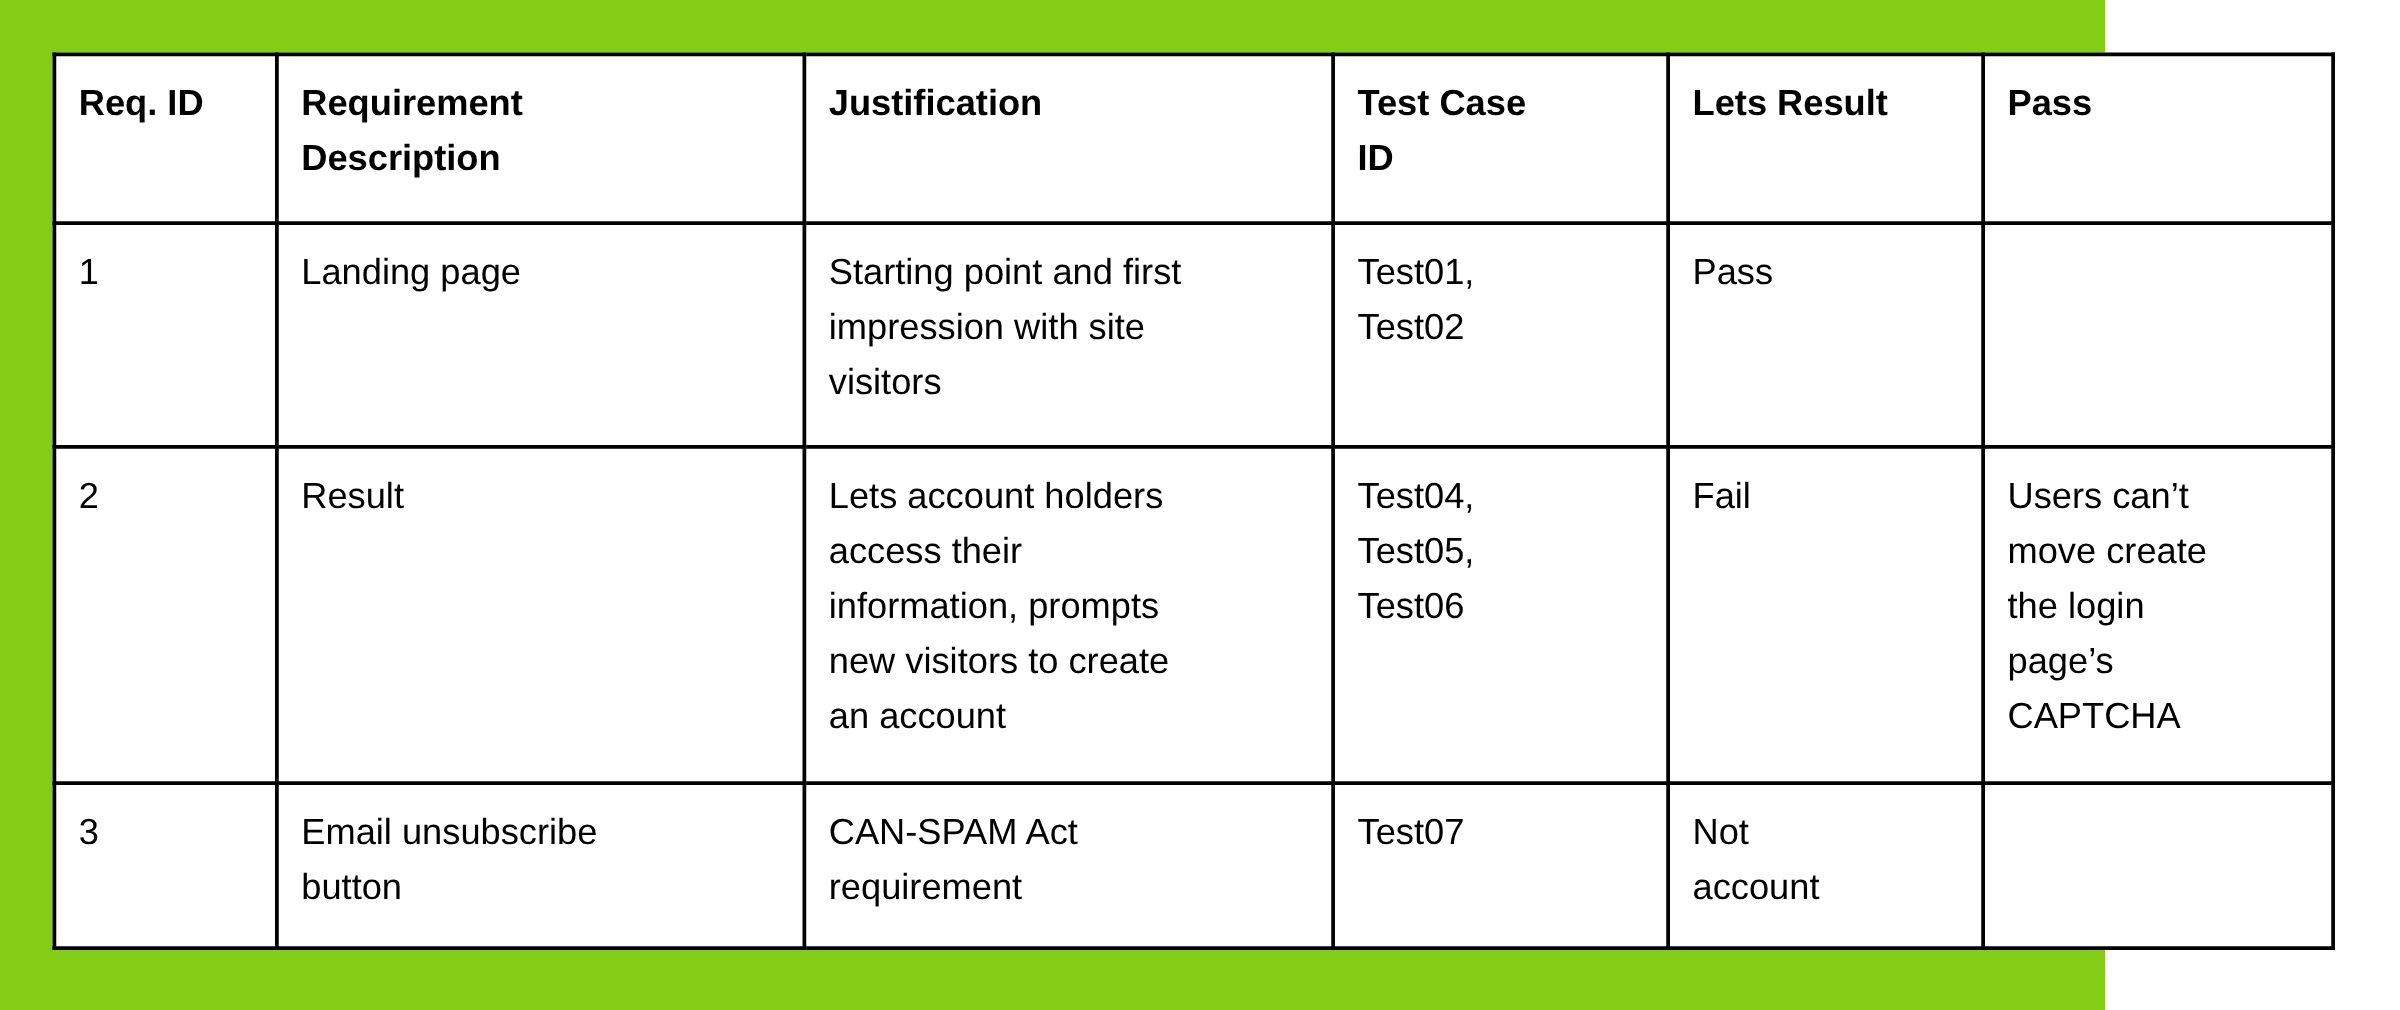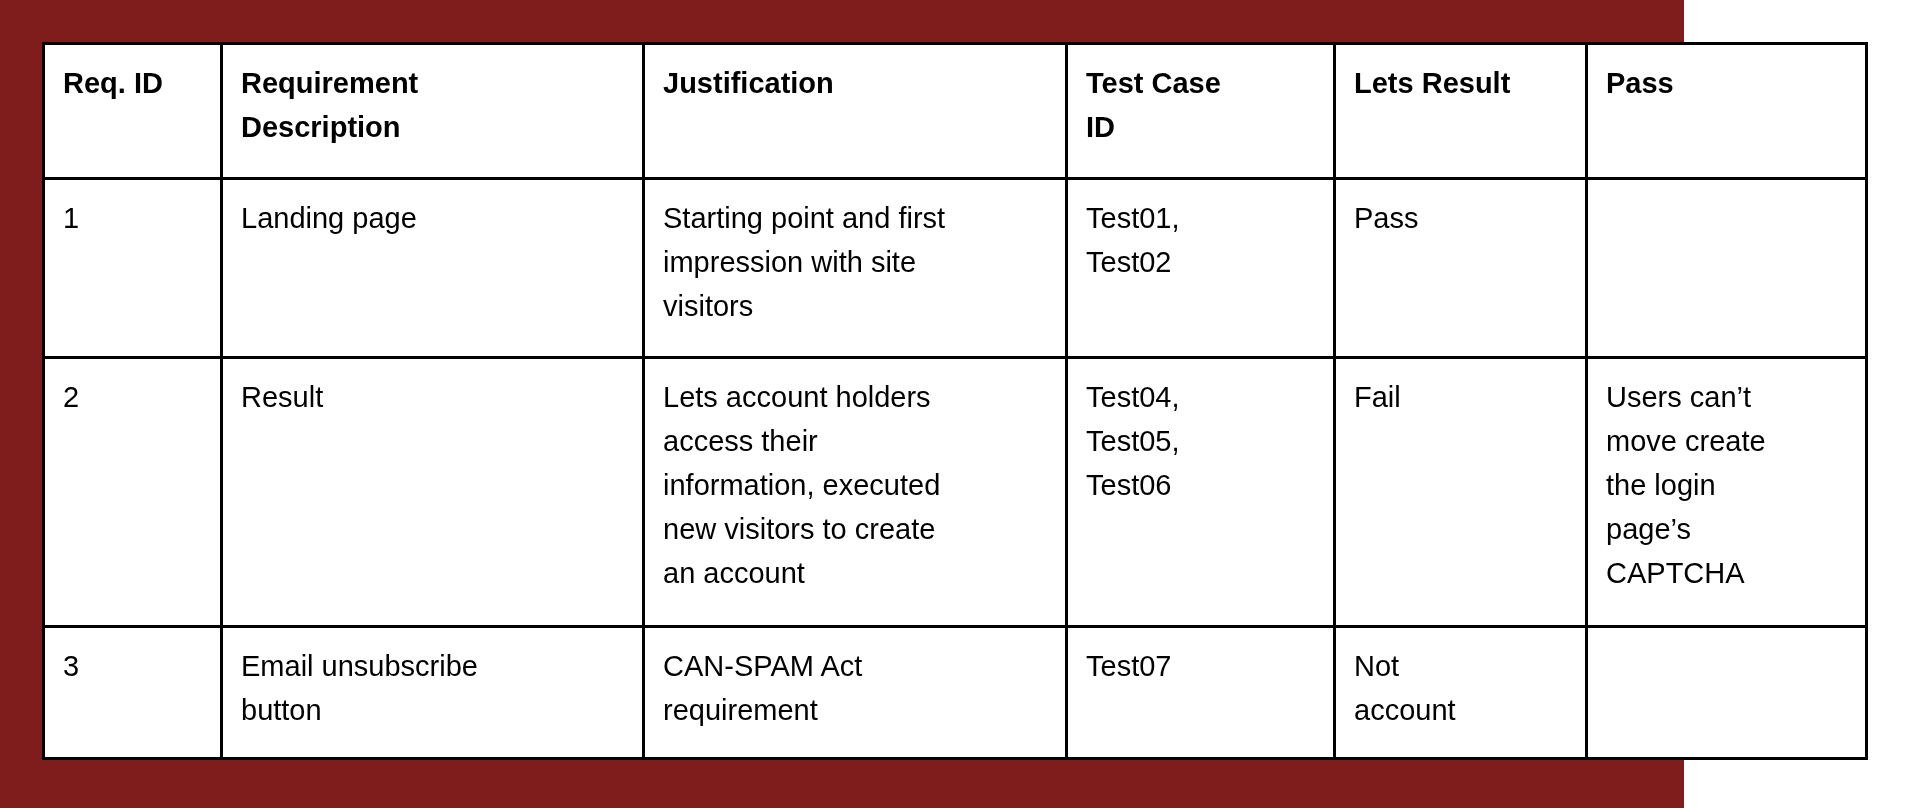--- a/index.html
+++ b/index.html
@@ -9,21 +9,21 @@
     width: 1920px;
     height: 808px;
     overflow: hidden;
     font-family: "Liberation Sans", sans-serif;
     color: #000000;
   }
   .page {
     position: relative;
     width: 1684px;
     height: 808px;
-    background: #7f1d1d;
+    background: #84cc16;
   }
   table.req-table {
     position: absolute;
     left: 42px;
     top: 42px;
     width: 1823px;
     border-collapse: collapse;
     table-layout: fixed;
     background: #ffffff;
   }
@@ -81,21 +81,21 @@
         <td>Test01,
 Test02</td>
         <td>Pass</td>
         <td></td>
       </tr>
       <tr class="body-row-1">
         <td>2</td>
         <td>Result</td>
         <td>Lets account holders
 access their
-information, executed
+information, prompts
 new visitors to create
 an account</td>
         <td>Test04,
 Test05,
 Test06</td>
         <td>Fail</td>
         <td>Users can’t
 move create
 the login
 page’s

